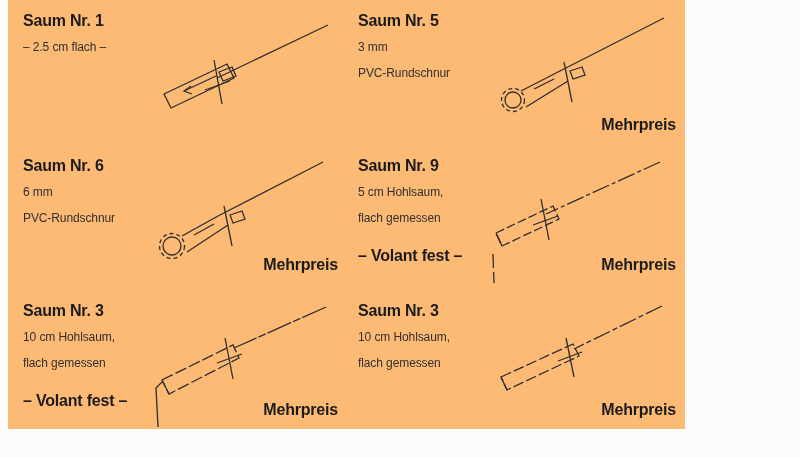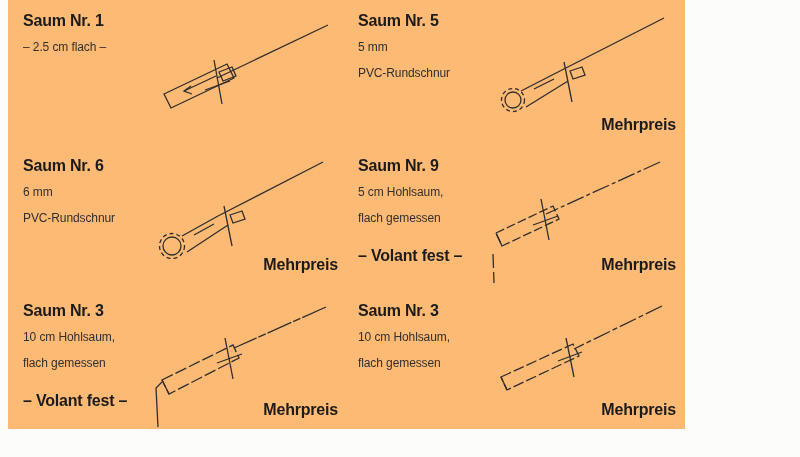--- a/index.html
+++ b/index.html
@@ -60,21 +60,21 @@
       <path d="M43,72 L36,77 L44,80"></path>
       <line x1="66" y1="46" x2="74" y2="90"></line>
       <path d="M71,58 l13,-5 l4,9 l-13,5 z"></path>
       <line x1="57" y1="76" x2="82" y2="67"></line>
     </svg>
   </div>
 
   <div class="cell col2" style="left:338px;top:0;width:339px;height:145px;">
     <div class="txt">
       <div class="title">Saum Nr. 5</div>
-      <div class="line">5 mm</div>
+      <div class="line">3 mm</div>
       <div class="line">PVC-Rundschnur</div>
     </div>
     <svg class="diagram" style="left:130px;top:8px;" width="200" height="112" viewBox="0 0 200 112">
       <line x1="188" y1="10" x2="82" y2="64"></line>
       <line x1="82" y1="64" x2="45" y2="83"></line>
       <line x1="92" y1="73" x2="50" y2="99"></line>
       <circle cx="37" cy="92" r="8"></circle>
       <circle cx="37" cy="92" r="11.5" stroke-dasharray="4 3"></circle>
       <line x1="58" y1="81" x2="78" y2="71"></line>
       <line x1="88" y1="54" x2="96" y2="94"></line>

